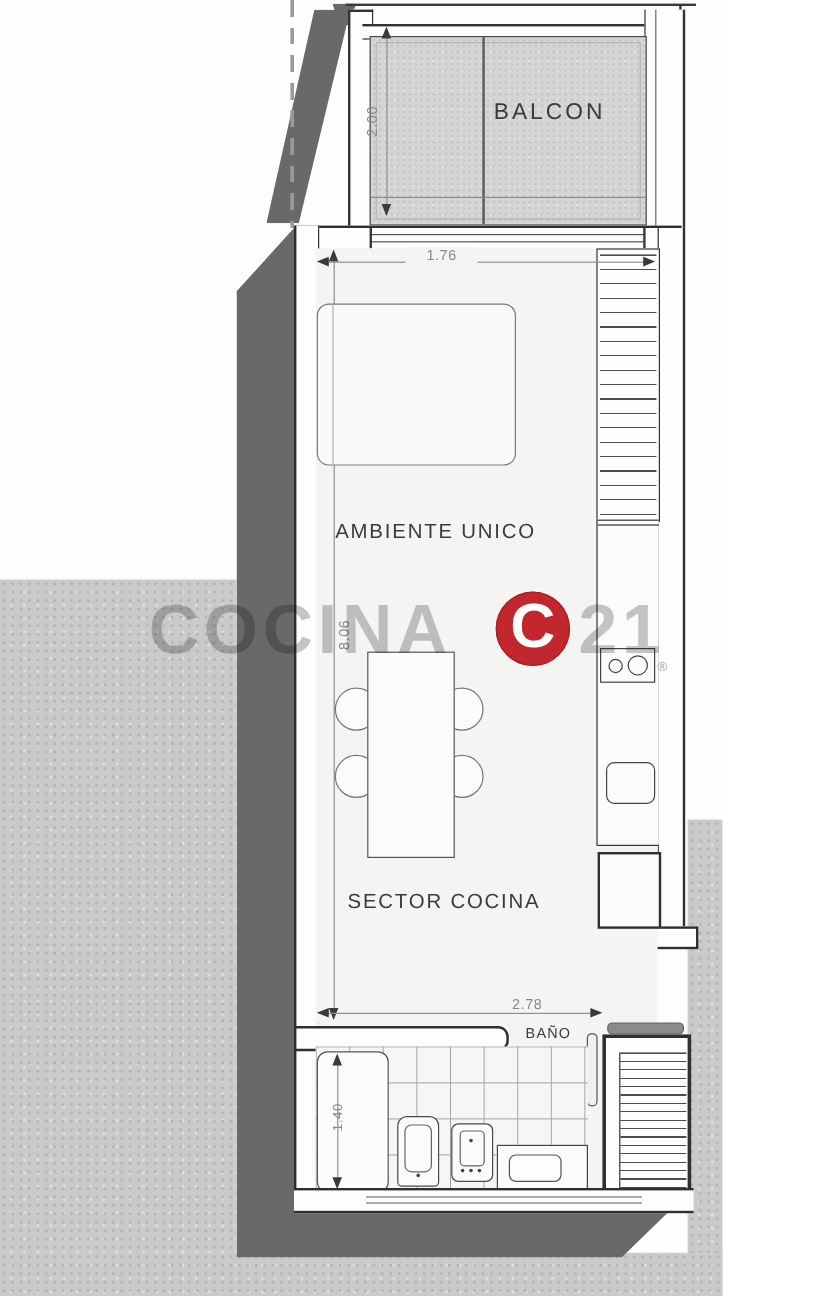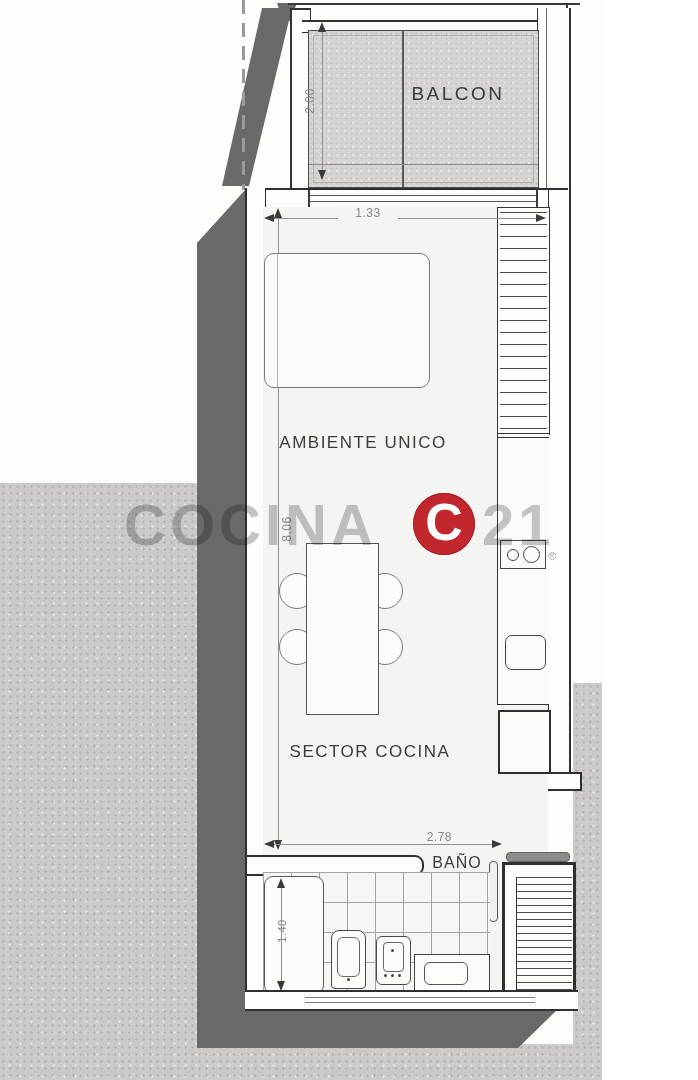--- a/index.html
+++ b/index.html
@@ -128,28 +128,28 @@
   <div class="a thin" style="left:367px;top:573px;width:34px;height:34px;border-radius:50%;"></div>
   <div class="a thin" style="left:367px;top:629px;width:34px;height:34px;border-radius:50%;"></div>
   <div class="a" style="left:306px;top:543px;width:71px;height:170px;background:#fbfbfa;border:1.6px solid #555;"></div>
 
   <div class="a lbl" style="left:278px;top:433px;width:170px;font-size:17px;letter-spacing:1.5px;">AMBIENTE UNICO</div>
   <div class="a lbl" style="left:288px;top:742px;width:164px;font-size:17px;letter-spacing:1.5px;">SECTOR COCINA</div>
 
   <div class="a dimline" style="left:271px;top:218px;width:270px;height:1px;"></div>
   <div class="a tri lft" style="left:264px;top:214px;"></div>
   <div class="a tri rgt" style="left:536px;top:214px;"></div>
-  <div class="a dimtxt" style="left:338px;top:206px;width:60px;background:#f4f4f2;">1.33</div>
+  <div class="a dimtxt" style="left:338px;top:206px;width:60px;background:#f4f4f2;">1.76</div>
 
   <div class="a dimline" style="left:271px;top:844px;width:226px;height:1px;"></div>
   <div class="a tri lft" style="left:264px;top:840px;"></div>
   <div class="a tri rgt" style="left:492px;top:840px;"></div>
   <div class="a dimtxt" style="left:392px;top:830px;width:60px;text-align:right;">2.78</div>
 
-  <div class="a lbl" style="left:428px;top:854px;width:58px;font-size:16px;letter-spacing:1px;">BAÑO</div>
+  <div class="a lbl" style="left:428px;top:854px;width:58px;font-size:12px;letter-spacing:1px;">BAÑO</div>
 
   <div class="a wall" style="left:245px;top:855px;width:175px;height:17px;border:2px solid #2f2f2f;border-radius:0 9px 9px 0;"></div>
   <div class="a" style="left:506px;top:852px;width:62px;height:8px;background:#8b8b8b;border:1px solid #636363;border-radius:4px;"></div>
   <div class="a" style="left:489px;top:861px;width:7px;height:59px;background:#efefee;border:1.4px solid #555;border-radius:4px;"></div>
 
   <div class="a tiles" style="left:263px;top:872px;width:227px;height:120px;background-color:#f6f6f4;"></div>
 
   <div class="a" style="left:264px;top:876px;width:58px;height:116px;background:#fcfcfb;border:1.6px solid #555;border-radius:9px;"></div>
   <div class="a dimline" style="left:281px;top:884px;width:1px;height:100px;"></div>
   <div class="a tri up" style="left:277px;top:878px;"></div>

